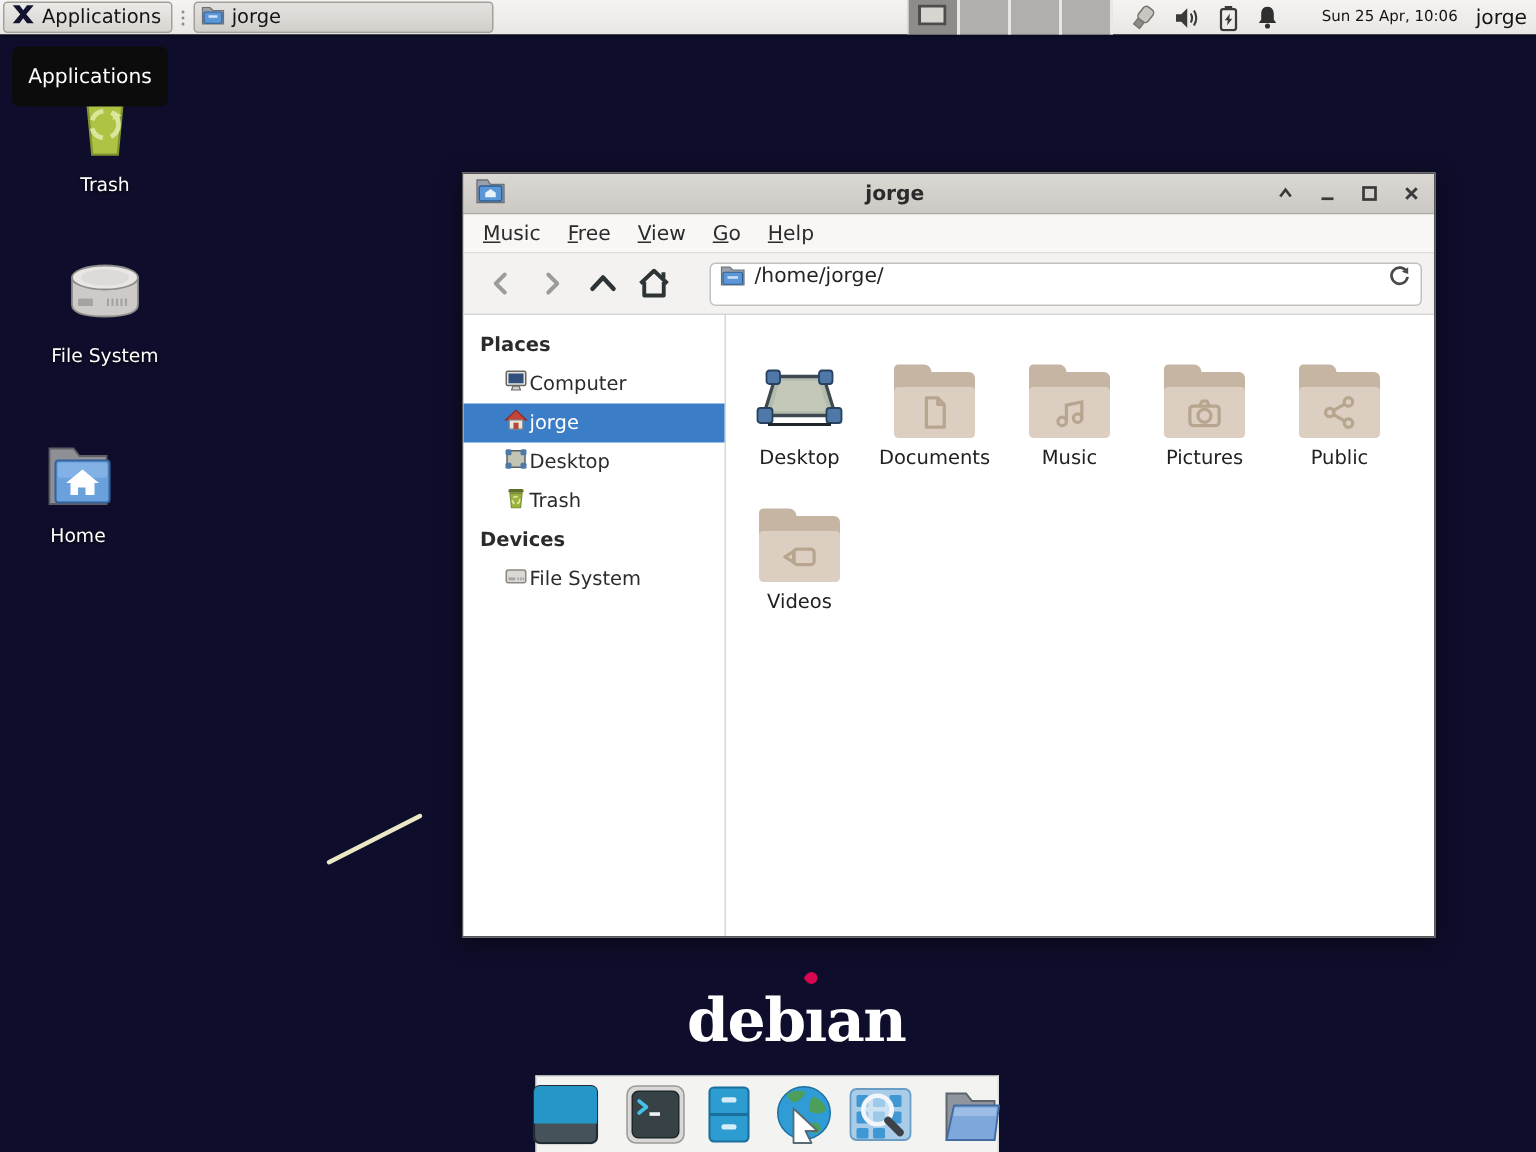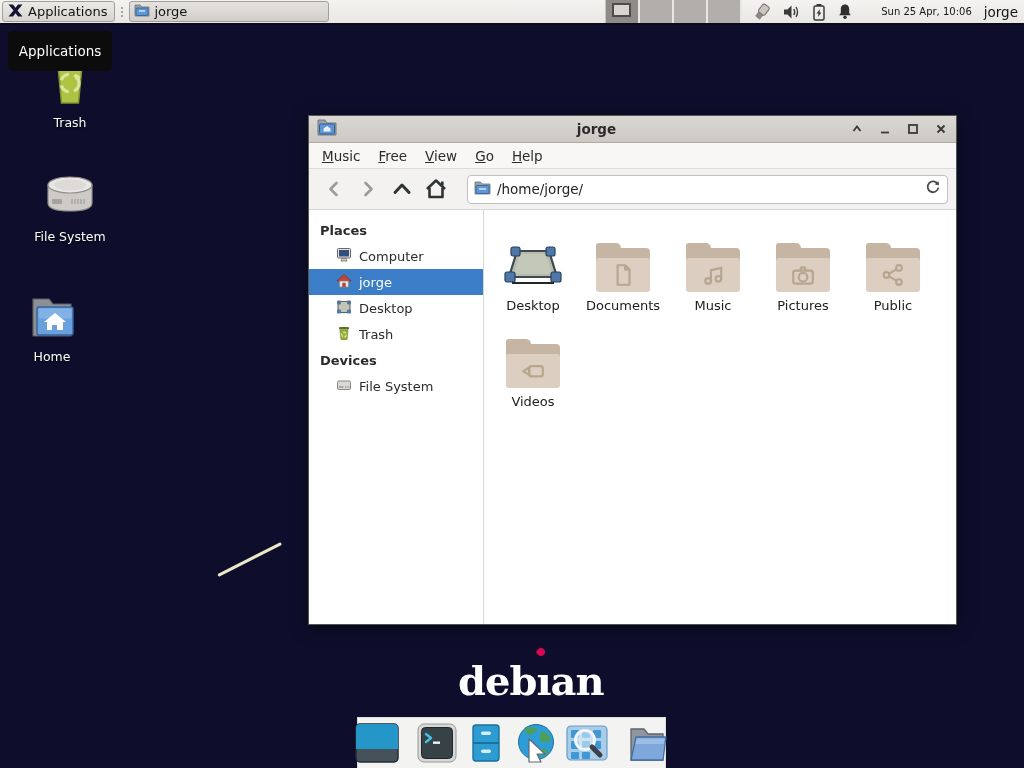--- a/index.html
+++ b/index.html
@@ -112,34 +112,34 @@
   }
   .mi { font-size:13.5px; color:#2b2b2b; padding:3px 9px; cursor:default; display:inline-block; }
   .mi::first-letter { text-decoration:underline; }
 
   .toolbar {
     height:41px; background:#f3f2f0; border-bottom:1px solid #d8d6d3;
     display:flex; align-items:center; padding:0 8px; flex:none;
   }
   .nav-btn { width:34px; height:30px; display:flex; align-items:center; justify-content:center; border-radius:3px; }
   .pathbar {
-    flex:1; height:29px; margin-left:14px; background:#fff;
+    flex:1; height:29px; margin-left:20px; background:#fff;
     border:1px solid #c3c1be; border-radius:4px;
-    display:flex; align-items:center; padding:0 6px; gap:6px;
+    display:flex; align-items:flex-start; padding:0 6px; gap:6px;
   }
   .pathbar .addr { flex:1; font-size:13.5px; color:#232323; }
 
   .fm-content { flex:1; display:flex; min-height:0; }
   .sidebar {
     width:175px; background:#fff; border-right:1px solid #d8d6d3;
     padding-top:7px; flex:none;
   }
   .sb-header { font-weight:bold; font-size:13px; color:#2b2b2b; padding:6px 0 5px 11px; }
   .sb-item {
-    height:26px; display:flex; align-items:center; gap:7px;
+    height:26px; display:flex; align-items:center; gap:1px;
     padding-left:27px; font-size:13px; color:#2b2b2b; cursor:default;
   }
   .sb-item.selected { background:#3c7dc8; color:#fff; }
   .sb-item svg { flex:none; }
 
   .main-col { flex:1; display:flex; flex-direction:column; min-width:0; background:#fff; }
   .icon-grid {
     flex:1; display:flex; flex-wrap:wrap; align-content:flex-start;
     padding:10px 0 0 4px; overflow:hidden;
   }

